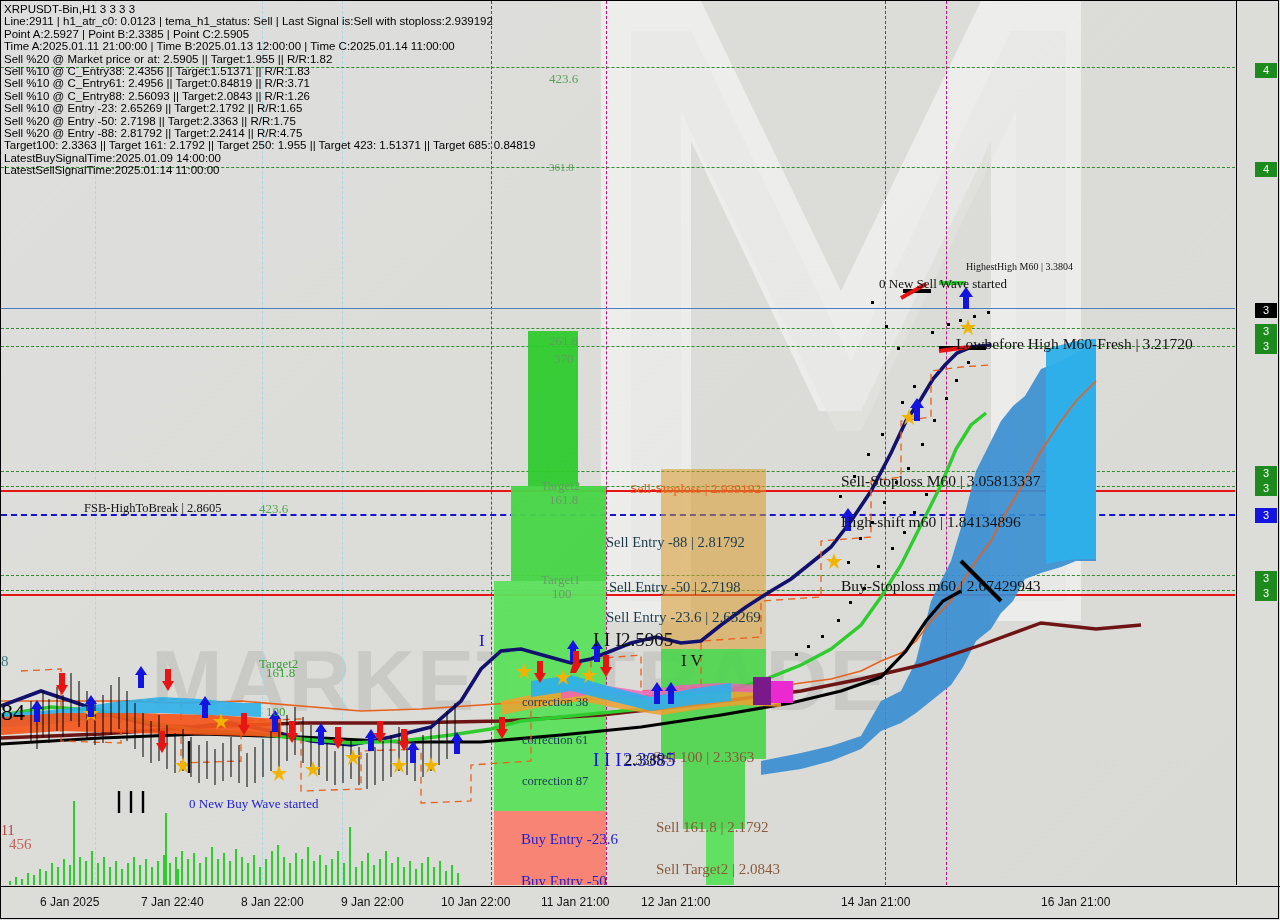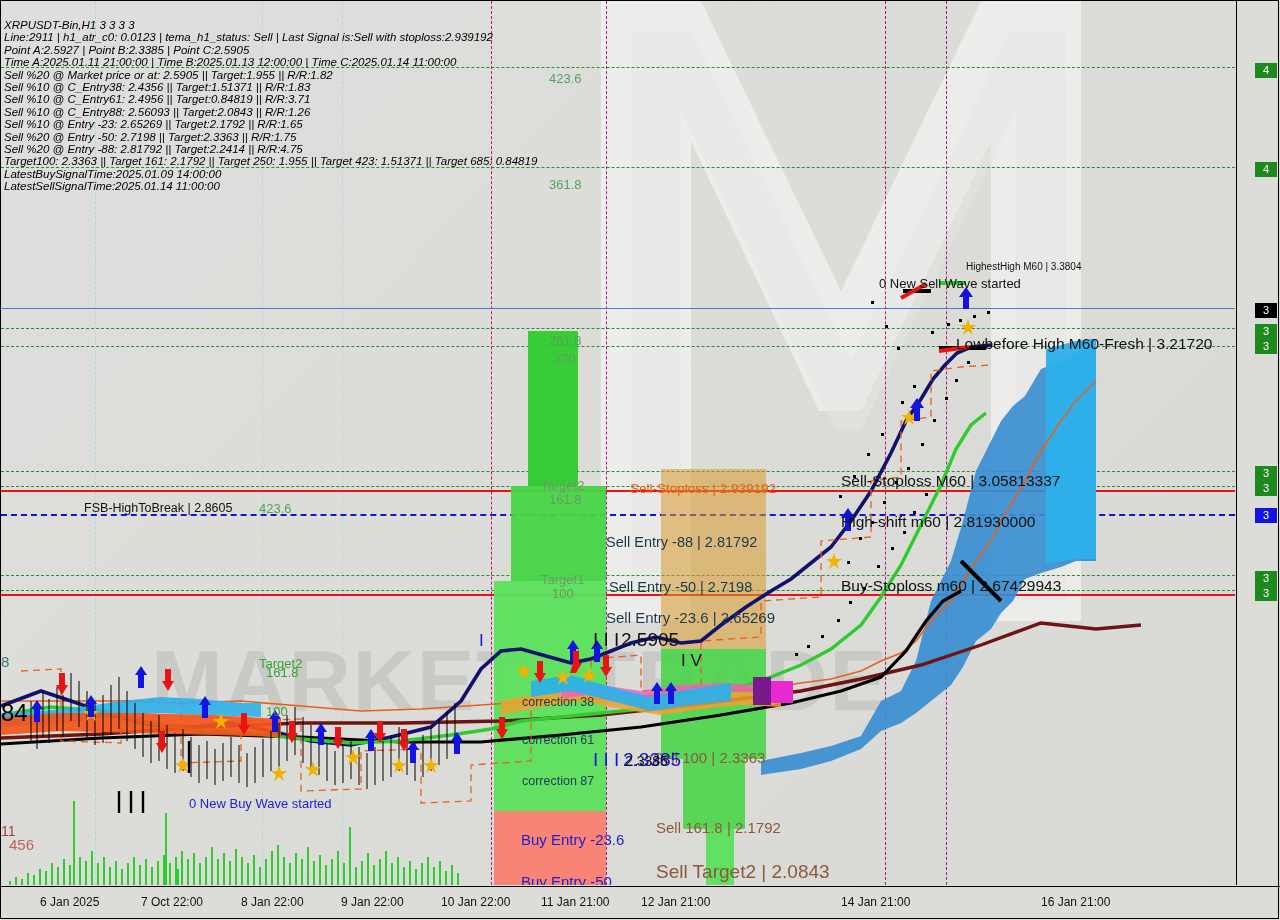--- a/index.html
+++ b/index.html
@@ -58,29 +58,28 @@
   .hl-blue-dash{border-top:2px dashed #1414d2;}
   .hl-blue-thin{border-top:1px solid #4a7fbd;}
   .vline{position:absolute;top:0;height:884px;width:0;}
   .vl-magenta{border-left:1px dashed #b3157e;}
   .vl-cyan{border-left:1px dashed #a8d8e8;}
 
   
   .zone{position:absolute;}
 
   
-  .lbl{position:absolute;white-space:nowrap;font-family:Liberation Sans, sans-serif;}
+  .lbl{position:absolute;white-space:nowrap;font-family:Liberation Serif, serif;}
 
   
   .infobox{
-    position:absolute;left:3px;top:18px;z-index:40;
+    position:absolute;left:3px;top:2px;z-index:40;
     font-family:"Liberation Sans",sans-serif;
     font-size:11.5px;line-height:12.4px;color:#000;
     white-space:pre;
-    font-style:italic;
   }
   .infobox div{white-space:nowrap;}
 
   
   .badge{
     position:absolute;right:2px;width:22px;height:15px;
     font-size:11px;line-height:15px;text-align:center;
     color:#fff;font-family:"Liberation Sans",sans-serif;
   }
   .b-green{background:#1d8a1d;}
@@ -401,46 +400,46 @@
         <rect x="450" y="864" width="2" height="20"></rect>
           <rect x="456" y="872" width="2" height="12"></rect>
         <rect x="176" y="868" width="2" height="16"></rect>
           <rect x="164" y="812" width="2" height="72"></rect>
         <rect x="348" y="826" width="2" height="58"></rect>
       </g>
     </svg>
 
     <div id="fiblabels">
         <div class="lbl" style="left: 548px; top: 70px; color: rgb(90, 160, 90); font-size: 13px;">423.6</div>
-        <div class="lbl" style="left: 548px; top: 176px; color: rgb(90, 160, 90); font-size: 13px;">361.8</div>
+        <div class="lbl" style="left: 548px; top: 160px; color: rgb(90, 160, 90); font-size: 11px;">361.8</div>
         <div class="lbl" style="left: 548px; top: 332px; color: rgb(90, 160, 90); font-size: 13px;">261.8</div>
         <div class="lbl" style="left: 553px; top: 350px; color: rgb(90, 160, 90); font-size: 13px;">370</div>
         <div class="lbl" style="left: 258px; top: 500px; color: rgb(78, 166, 78); font-size: 13px;">423.6</div>
         <div class="lbl" style="left: 540px; top: 477px; color: rgb(106, 154, 106); font-size: 13px;">Target2</div>
         <div class="lbl" style="left: 548px; top: 491px; color: rgb(106, 154, 106); font-size: 13px;">161.8</div>
         <div class="lbl" style="left: 540px; top: 571px; color: rgb(106, 154, 106); font-size: 13px;">Target1</div>
         <div class="lbl" style="left: 551px; top: 585px; color: rgb(106, 154, 106); font-size: 13px;">100</div>
         <div class="lbl" style="left: 258px; top: 655px; color: rgb(58, 160, 58); font-size: 13px;">Target2</div>
         <div class="lbl" style="left: 265px; top: 664px; color: rgb(58, 160, 58); font-size: 13px;">161.8</div>
         <div class="lbl" style="left: 265px; top: 703px; color: rgb(58, 160, 58); font-size: 13px;">100</div>
       </div>
     <div id="pricelabels">
         <div class="lbl" style="left: 965px; top: 260px; color: rgb(17, 17, 17); font-size: 10px;">HighestHigh   M60 | 3.3804</div>
         <div class="lbl" style="left: 955px; top: 334px; color: rgb(17, 17, 17); font-size: 15.5px;">Lowbefore High   M60-Fresh | 3.21720</div>
         <div class="lbl" style="left: 840px; top: 471px; color: rgb(17, 17, 17); font-size: 15.5px;">Sell-Stoploss M60 | 3.05813337</div>
-        <div class="lbl" style="left: 840px; top: 512px; color: rgb(17, 17, 17); font-size: 15.5px;">High-shift m60 | 2.81930000</div>
+        <div class="lbl" style="left: 840px; top: 512px; color: rgb(17, 17, 17); font-size: 15.5px;">High-shift m60 | 1.84134896</div>
         <div class="lbl" style="left: 840px; top: 576px; color: rgb(17, 17, 17); font-size: 15.5px;">Buy-Stoploss m60 | 2.67429943</div>
         <div class="lbl" style="left: 83px; top: 500px; color: rgb(17, 17, 17); font-size: 12.5px;">FSB-HighToBreak | 2.8605</div>
         <div class="lbl" style="left: 629px; top: 480px; color: rgb(232, 96, 28); font-size: 13.5px; text-align: center;">Sell-Stoploss | 2.939192</div>
         <div class="lbl" style="left: 605px; top: 533px; color: rgb(26, 58, 74); font-size: 14.5px;">Sell Entry -88 | 2.81792</div>
         <div class="lbl" style="left: 608px; top: 578px; color: rgb(26, 58, 74); font-size: 14.5px;">Sell Entry -50 | 2.7198</div>
         <div class="lbl" style="left: 605px; top: 608px; color: rgb(26, 58, 74); font-size: 15px;">Sell Entry -23.6 | 2.65269</div>
         <div class="lbl" style="left: 652px; top: 748px; color: rgb(138, 90, 58); font-size: 15px;">Sell 100 | 2.3363</div>
         <div class="lbl" style="left: 655px; top: 818px; color: rgb(138, 90, 58); font-size: 15px;">Sell 161.8 | 2.1792</div>
-        <div class="lbl" style="left: 655px; top: 860px; color: rgb(138, 90, 58); font-size: 19px; text-align: center;">Sell Target2 | 2.0843</div>
+        <div class="lbl" style="left: 655px; top: 860px; color: rgb(138, 90, 58); font-size: 15px; text-align: center;">Sell Target2 | 2.0843</div>
         <div class="lbl" style="left: 520px; top: 830px; color: rgb(34, 34, 204); font-size: 15px;">Buy Entry -23.6</div>
         <div class="lbl" style="left: 520px; top: 872px; color: rgb(34, 34, 204); font-size: 15px;">Buy Entry -50</div>
         <div class="lbl" style="left: 521px; top: 694px; color: rgb(26, 58, 90); font-size: 12.5px;">correction 38</div>
         <div class="lbl" style="left: 521px; top: 732px; color: rgb(26, 58, 90); font-size: 12.5px;">correction 61</div>
         <div class="lbl" style="left: 521px; top: 773px; color: rgb(26, 58, 90); font-size: 12.5px;">correction 87</div>
         <div class="lbl" style="left: 188px; top: 795px; color: rgb(34, 34, 204); font-size: 13px;">0 New Buy Wave started</div>
         <div class="lbl" style="left: 878px; top: 275px; color: rgb(17, 17, 17); font-size: 13px;">0 New Sell Wave started</div>
       </div>
     <div id="wavelabels">
         <div class="lbl" style="left: 478px; top: 630px; color: rgb(20, 20, 210); font-size: 17px;">I</div>
@@ -472,21 +471,21 @@
         <div class="badge b-green" style="top: 481px;">3</div>
         <div class="badge b-blue" style="top: 508px;">3</div>
         <div class="badge b-green" style="top: 571px;">3</div>
         <div class="badge b-green" style="top: 586px;">3</div>
       </div>
   </div>
 
   <div class="haxis">
     <div id="xticks">
         <div class="xtick" style="left: 40px;">6 Jan 2025</div>
-        <div class="xtick" style="left: 141px;">7 Oct 22:00</div>
+        <div class="xtick" style="left: 141px;">7 Jan 22:40</div>
         <div class="xtick" style="left: 241px;">8 Jan 22:00</div>
         <div class="xtick" style="left: 341px;">9 Jan 22:00</div>
         <div class="xtick" style="left: 441px;">10 Jan 22:00</div>
         <div class="xtick" style="left: 541px;">11 Jan 21:00</div>
         <div class="xtick" style="left: 641px;">12 Jan 21:00</div>
         <div class="xtick" style="left: 782px; margin-top: 32px;">13 Jan 21:00</div>
         <div class="xtick" style="left: 841px;">14 Jan 21:00</div>
         <div class="xtick" style="left: 941px; margin-top: 42px;">15 Jan 21:00</div>
         <div class="xtick" style="left: 1041px;">16 Jan 21:00</div>
       </div>

